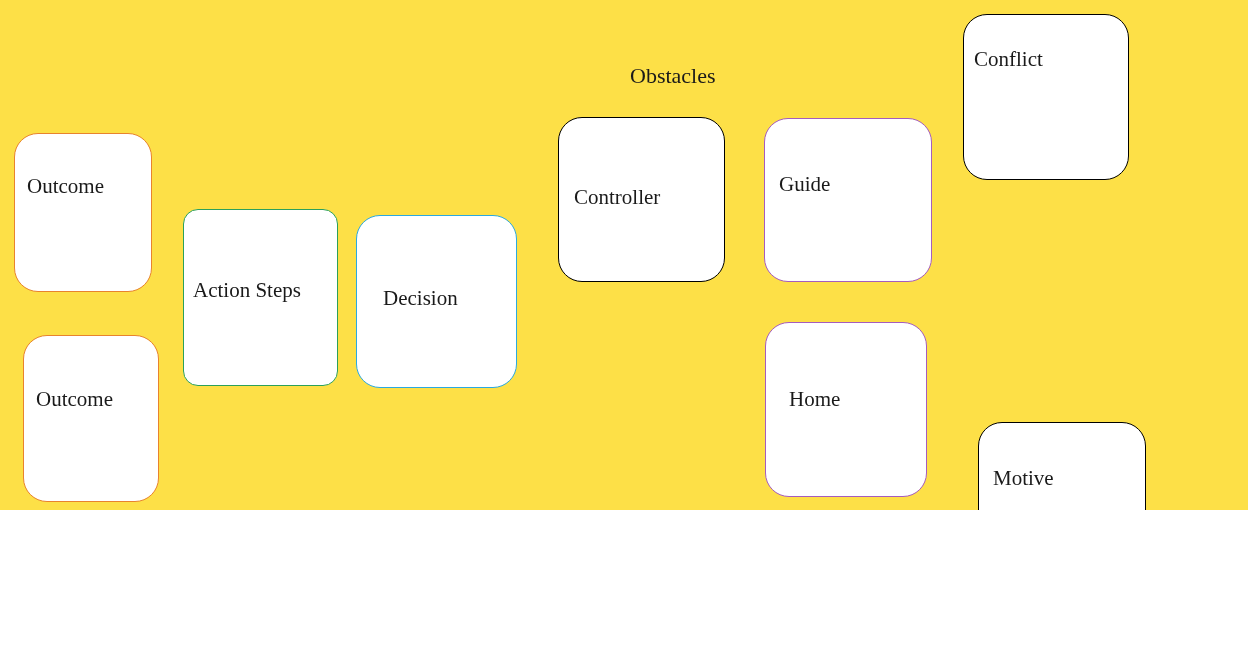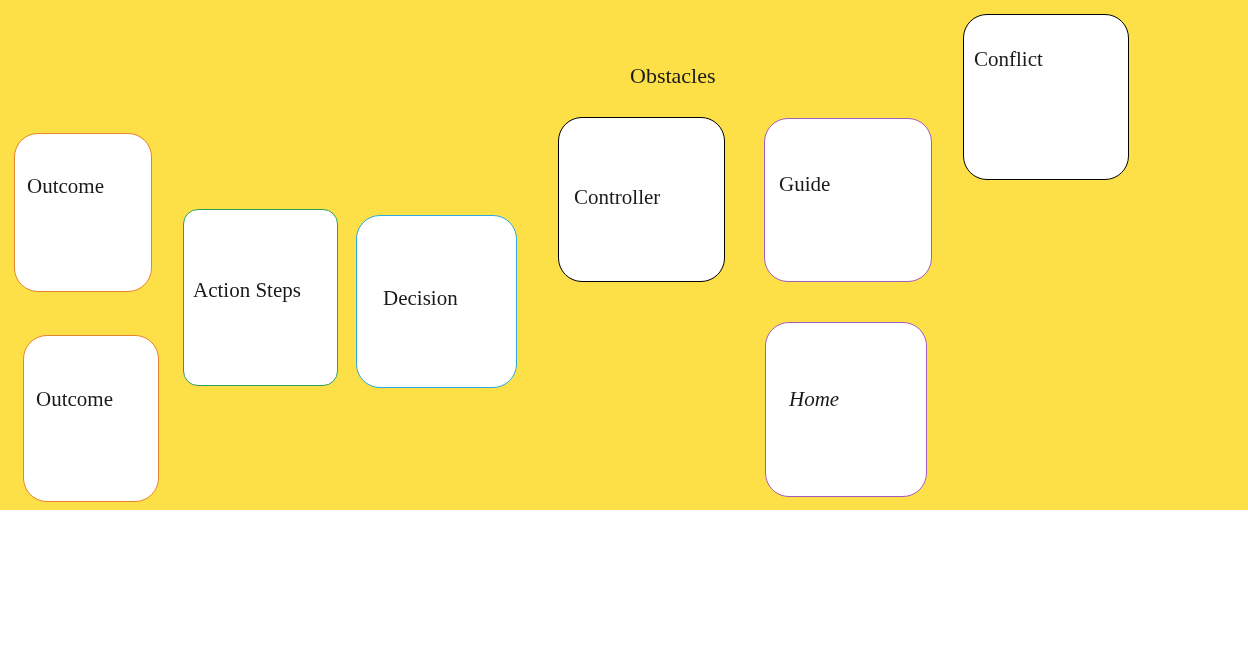--- a/index.html
+++ b/index.html
@@ -66,22 +66,25 @@
   <div class="card thin" style="left: 558px; top: 117px; width: 167px; height: 165px; border-color: rgb(0, 0, 0);">
     <span class="card-label" style="margin:66px 0 0 15px;">Controller</span>
   </div>
 
   <div class="card" style="left: 764px; top: 118px; width: 168px; height: 164px; border-color: rgb(165, 92, 190);">
     <span class="card-label" style="margin:52px 0 0 14px;">Guide</span>
   </div>
 
 
   <div class="card" style="left: 765px; top: 322px; width: 162px; height: 175px; border-color: rgb(165, 92, 190);">
-    <span class="card-label" style="margin:63px 0 0 23px;font-style:italic;">Home</span>
+    <span class="card-label" style="margin:63px 0 0 23px;">Home</span>
   </div>
 
   <div class="card thin" style="left: 963px; top: 14px; width: 166px; height: 166px; border-color: rgb(0, 0, 0);">
     <span class="card-label" style="margin:31px 0 0 10px;">Conflict</span>
   </div>
 
 
+  <div class="card thin" style="left: 978px; top: 422px; width: 168px; height: 145px; border-color: rgb(0, 0, 0);">
+    <span class="card-label" style="margin:42px 0 0 14px;">Motive</span>
+  </div>
 
 </div>
 
 </body></html>

